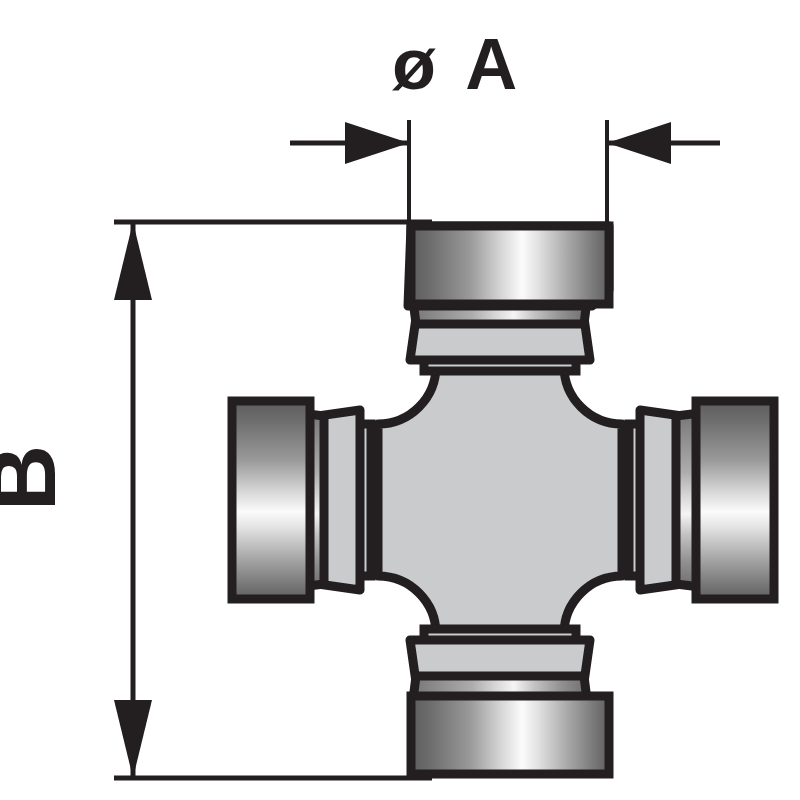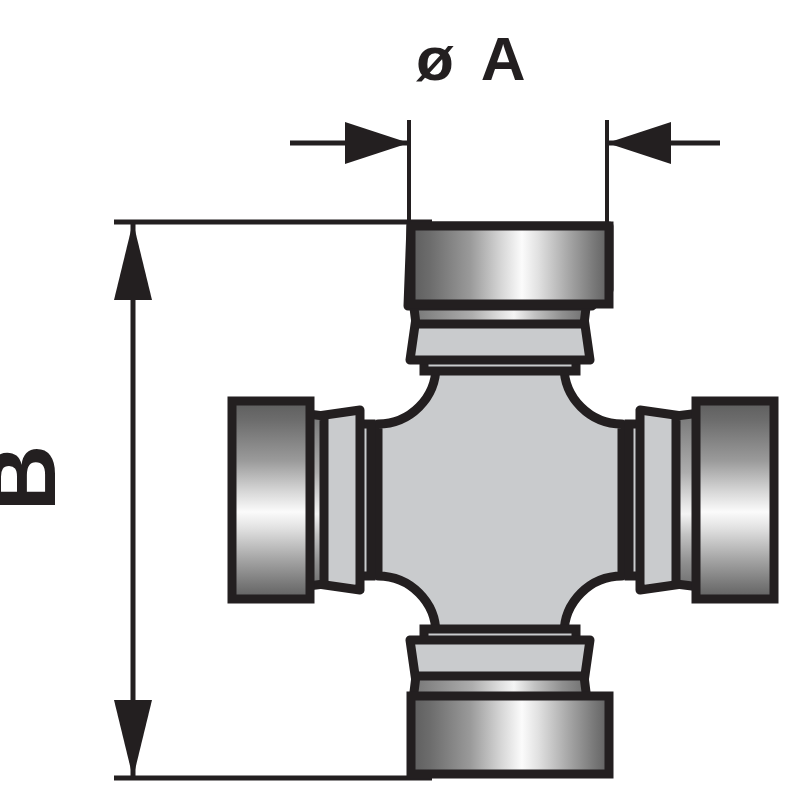--- a/index.html
+++ b/index.html
@@ -31,23 +31,23 @@
   .dim-label {
     position: absolute;
     font-family: "Liberation Sans", sans-serif;
     font-weight: bold;
     color: #231f20;
     white-space: nowrap;
     line-height: 1;
     user-select: none;
   }
   #label-a {
-    left: 416px;
+    left: 392px;
     top: 28px;
-    font-size: 62px;
+    font-size: 72px;
     letter-spacing: 6px;
   }
   #label-b {
     left: -10px;
     top: 432px;
     font-size: 92px;
     transform: rotate(-90deg);
     transform-origin: 50% 50%;
   }
 </style>

